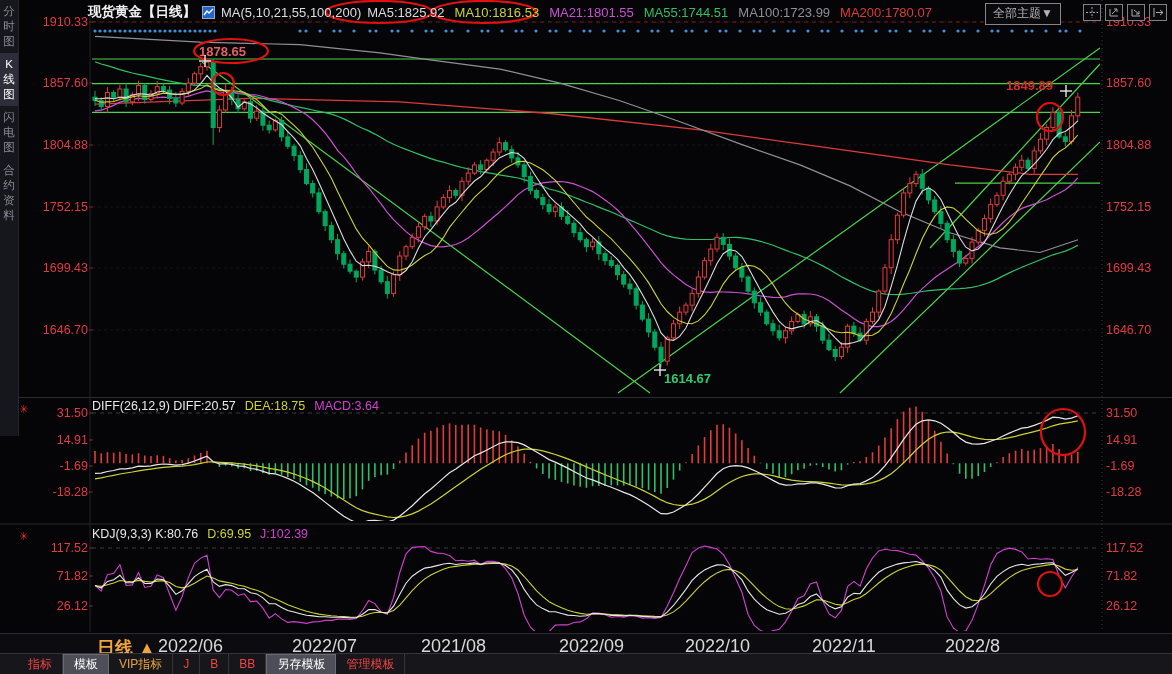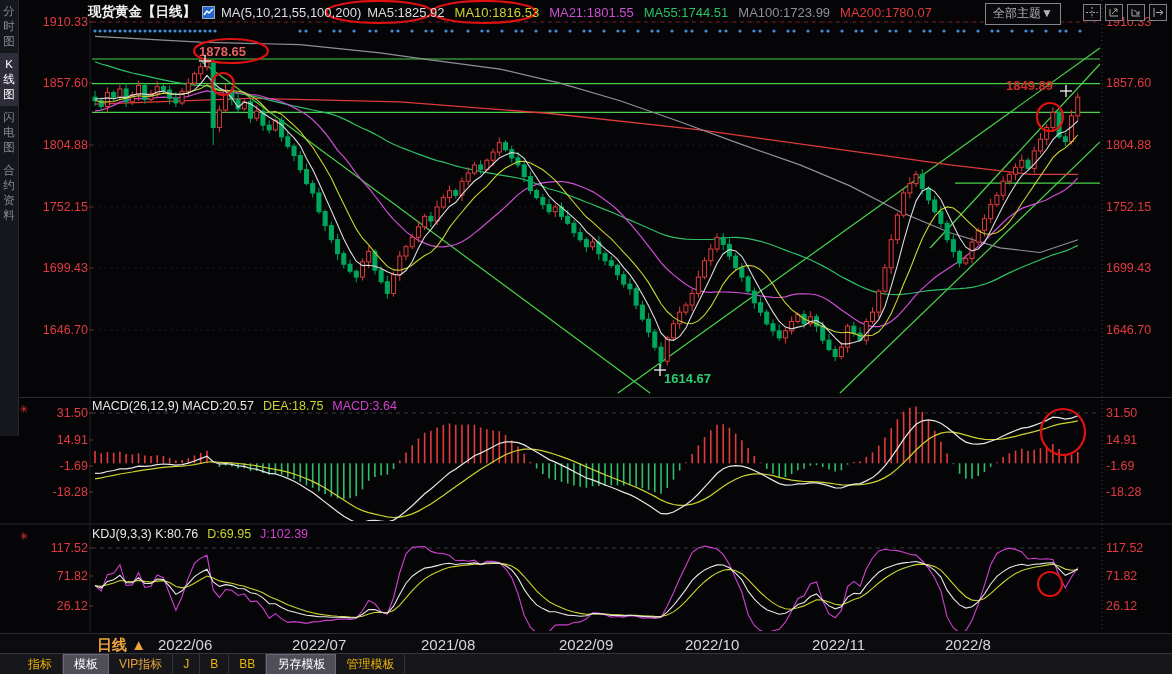--- a/index.html
+++ b/index.html
@@ -21,28 +21,28 @@
   #theme-btn{position:absolute;left:985px;top:3px;z-index:3;border:1px solid #85858d;color:#b4b4bc;
              font-size:12px;padding:1px 7px 2px 7px;cursor:pointer;background:#0a0a0c;}
   #hdr-icons{position:absolute;left:1083px;top:4px;z-index:3;display:flex;gap:4px;}
   .hicon{width:16px;height:15px;border:1px solid #808088;display:flex;align-items:center;
          justify-content:center;cursor:pointer;background:#0a0a0c;}
   
   .ind-legend{position:absolute;left:92px;z-index:3;font-size:12.5px;white-space:nowrap;}
   .ind-legend span{margin-right:9px;}
   
   #timeline{position:absolute;left:0;top:633px;width:1172px;height:20px;background:#0c0c10;
-            border-top:1px solid #2b2b31;z-index:3;font-size:15px;}
+            border-top:1px solid #2b2b31;z-index:3;font-size:18px;}
   #period-pill{position:absolute;left:97px;top:2px;color:#f0a43c;font-weight:bold;cursor:pointer;}
   .dlabel{position:absolute;top:2px;color:#d8d8d8;}
   
   #toolbar{position:absolute;left:0;top:653px;width:1172px;height:21px;background:#17171b;
            border-top:1px solid #35353c;z-index:3;display:flex;align-items:stretch;
            padding-left:18px;box-sizing:border-box;font-size:12px;}
-  .tb{display:flex;align-items:center;padding:0 10px;color:#eab308;border-right:1px solid #34343b;
+  .tb{display:flex;align-items:center;padding:0 10px;color:#ef4444;border-right:1px solid #34343b;
       cursor:pointer;white-space:nowrap;}
   .tb.hl{background:#4e4e58;color:#ffffff;border:1px solid #6a6a74;border-bottom:none;}
   .tb.orange{color:#e8a33d;}
   .panel-gear{position:absolute;left:19px;z-index:3;color:#e03333;font-size:11px;cursor:pointer;}
 </style>
 </head>
 <body>
 
 <div id="app">
   <svg id="cv" width="1172" height="674">
@@ -770,21 +770,21 @@
       </div>
       <div class="hicon">
         <svg width="12" height="11">
           <line x1="2" y1="1" x2="2" y2="10" stroke="#aaa"></line>
           <line x1="4" y1="5.5" x2="11" y2="5.5" stroke="#aaa"></line>
           <polyline points="8,3 11,5.5 8,8" fill="none" stroke="#aaa"></polyline>
         </svg>
       </div>
     </div>
 
-  <div class="ind-legend" id="macd-legend" style="top:399px"><span style="color: rgb(232, 232, 232);">MACD(26,12,9) MACD:20.57</span><span style="color: rgb(205, 211, 47);">DEA:18.75</span><span style="color: rgb(208, 64, 208);">MACD:3.64</span></div>
+  <div class="ind-legend" id="macd-legend" style="top:399px"><span style="color: rgb(232, 232, 232);">DIFF(26,12,9) DIFF:20.57</span><span style="color: rgb(205, 211, 47);">DEA:18.75</span><span style="color: rgb(208, 64, 208);">MACD:3.64</span></div>
   <div class="ind-legend" id="kdj-legend" style="top:527px"><span style="color: rgb(232, 232, 232);">KDJ(9,3,3) K:80.76</span><span style="color: rgb(205, 211, 47);">D:69.95</span><span style="color: rgb(208, 64, 208); text-align: center;">J:102.39</span></div>
 
   <span class="panel-gear" style="top:403px">✳</span>
   <span class="panel-gear" style="top:530px">✳</span>
 
   <div id="timeline">
     <span id="period-pill">日线 ▲</span>
   <span class="dlabel" style="left: 158px;">2022/06</span>
       <span class="dlabel" style="left: 292px;">2022/07</span>
       <span class="dlabel" style="left: 421px;">2021/08</span>

